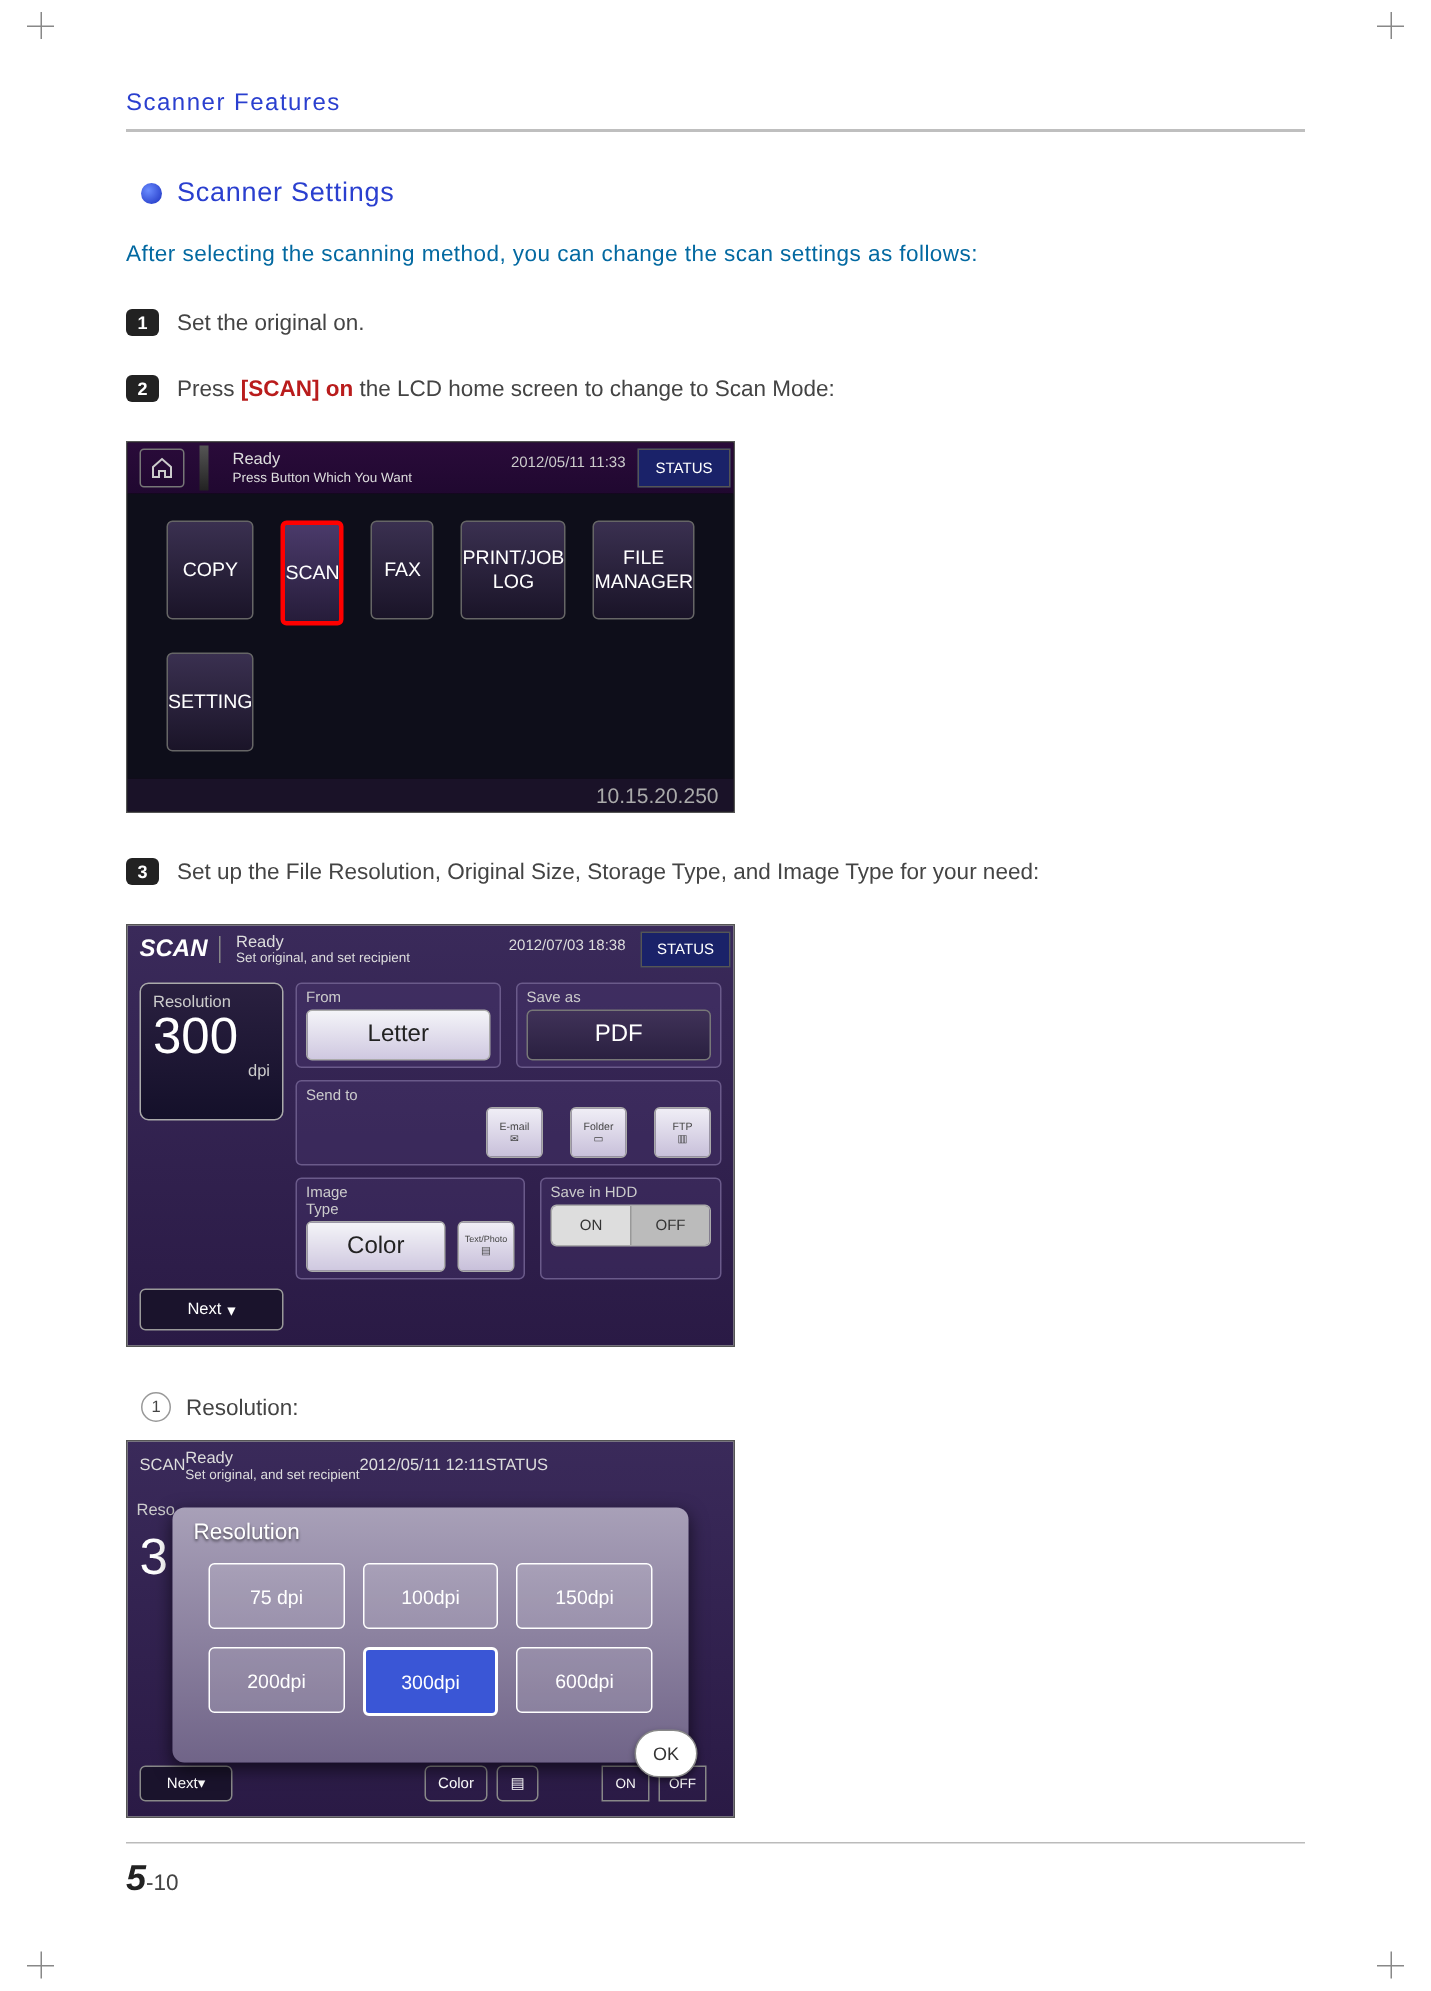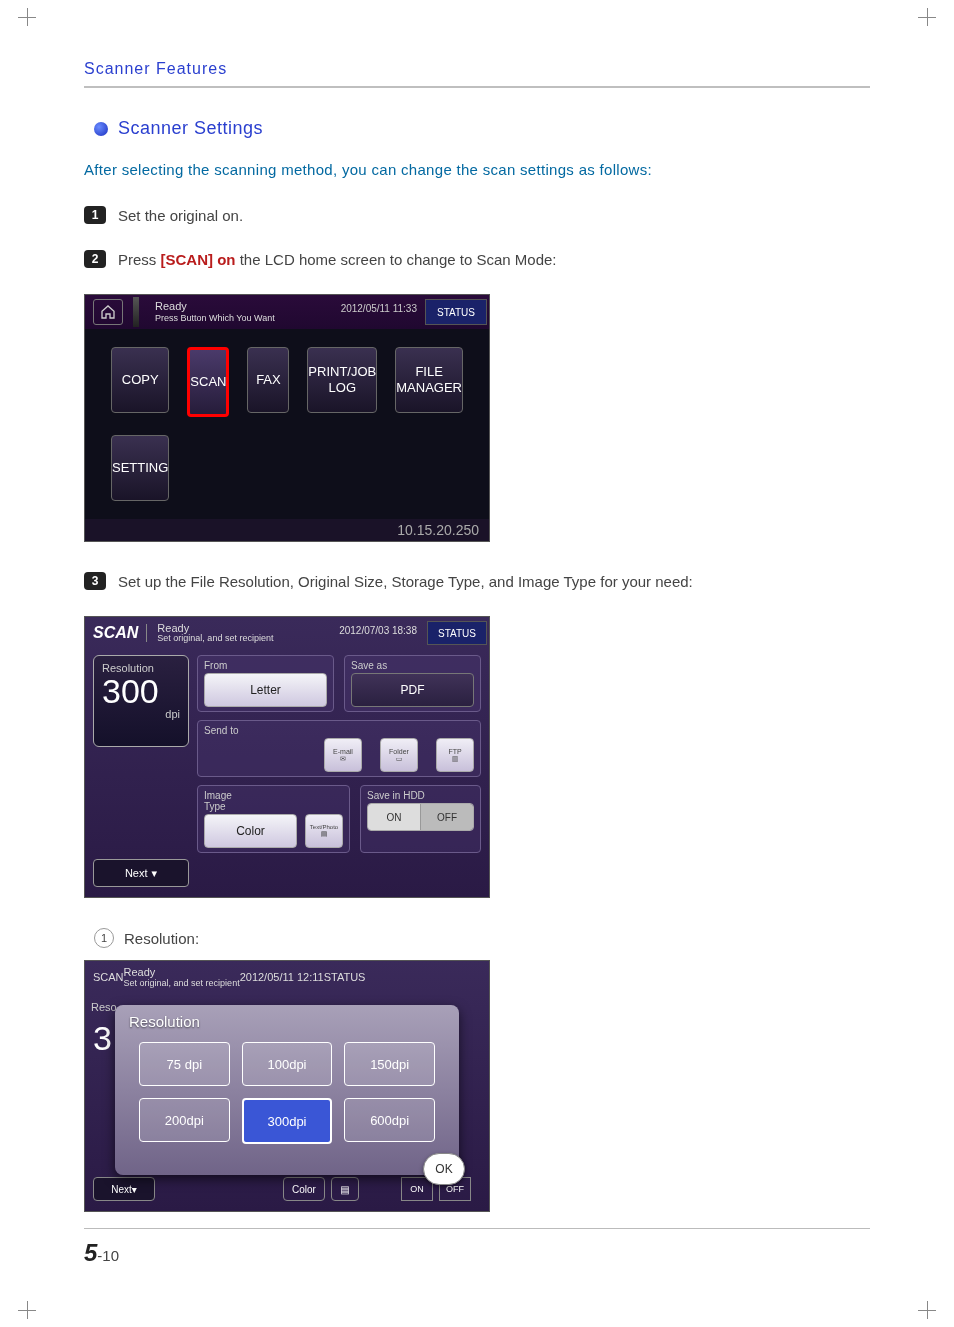--- a/index.html
+++ b/index.html
@@ -47,21 +47,21 @@
 .leftcol{width:96px;display:flex;flex-direction:column;gap:112px}
 .resbox{border:1px solid #aaa;border-radius:6px;background:linear-gradient(#2a2040,#14102a);color:#fff;padding:6px 8px;height:78px;display:flex;flex-direction:column}
 .resbox .lbl{font-size:11px;color:#ccc}
 .resbox .val{font-size:34px;font-weight:300;line-height:1}
 .resbox .unit{font-size:11px;text-align:right;color:#ccc}
 .nextbtn{height:26px;border:1px solid #999;border-radius:4px;background:#1a132c;color:#fff;font-size:11px;display:flex;align-items:center;justify-content:center;gap:4px}
 .rightcol{flex:1;display:flex;flex-direction:column;gap:8px}
 .panel{border:1px solid #6a5a8a;border-radius:4px;background:rgba(80,60,120,.3);padding:4px 6px;color:#ddd}
 .panel .plbl{font-size:10px;color:#ccc;margin-bottom:2px}
 .row{display:flex;gap:8px}
-.smbtn{height:32px;border:1px solid #aaa;border-radius:4px;background:linear-gradient(#f4f4f8,#cfc8e0);color:#222;font-size:12px;display:flex;align-items:center;justify-content:center;flex:1;gap:4px}
+.smbtn{height:32px;border:1px solid #aaa;border-radius:4px;background:linear-gradient(#f4f4f8,#cfc8e0);color:#222;font-size:16px;display:flex;align-items:center;justify-content:center;flex:1;gap:4px}
 .smbtn.dark{background:linear-gradient(#403258,#2a2040);color:#fff;border-color:#777}
 .smicon{width:36px;height:32px;border:1px solid #aaa;border-radius:4px;background:linear-gradient(#f0eef6,#c8c0da);display:flex;flex-direction:column;align-items:center;justify-content:center;font-size:7px;color:#444}
 .toggle{display:flex;border:1px solid #aaa;border-radius:4px;overflow:hidden;height:26px;font-size:10px}
 .toggle div{flex:1;display:flex;align-items:center;justify-content:center;background:#ddd;color:#333}
 .toggle div+div{border-left:1px solid #999;background:#bbb}
 
 .sub1{display:flex;align-items:center;gap:10px;margin:8px 0 12px 10px;font-size:15px;color:#444}
 .sub1 .circ{width:18px;height:18px;border-radius:50%;border:1px solid #999;display:flex;align-items:center;justify-content:center;font-size:11px}
 
 .scan3{width:404px;border:1px solid #555;background:linear-gradient(#3a2a5a,#2a1a45);position:relative;height:250px;overflow:hidden}

